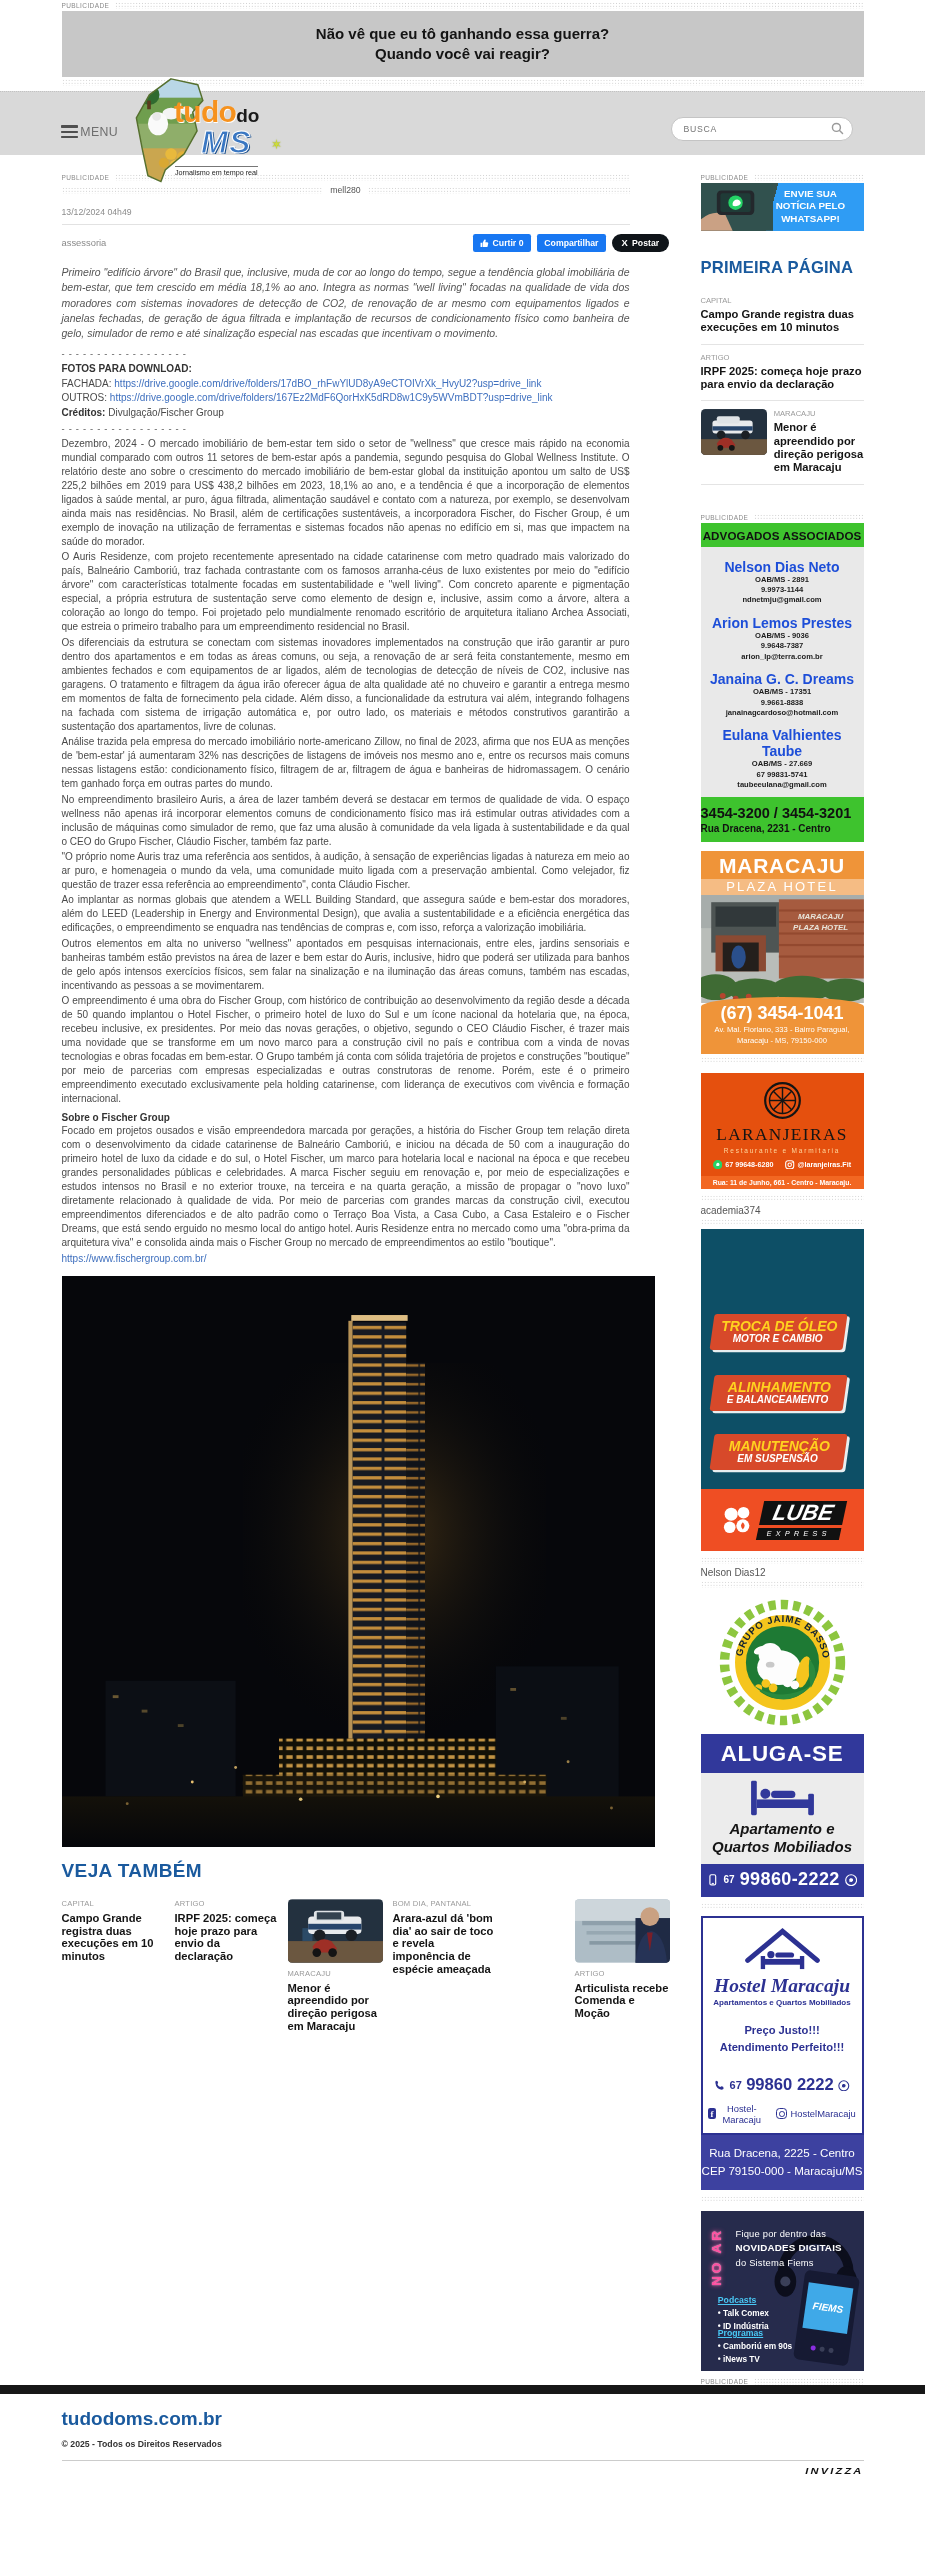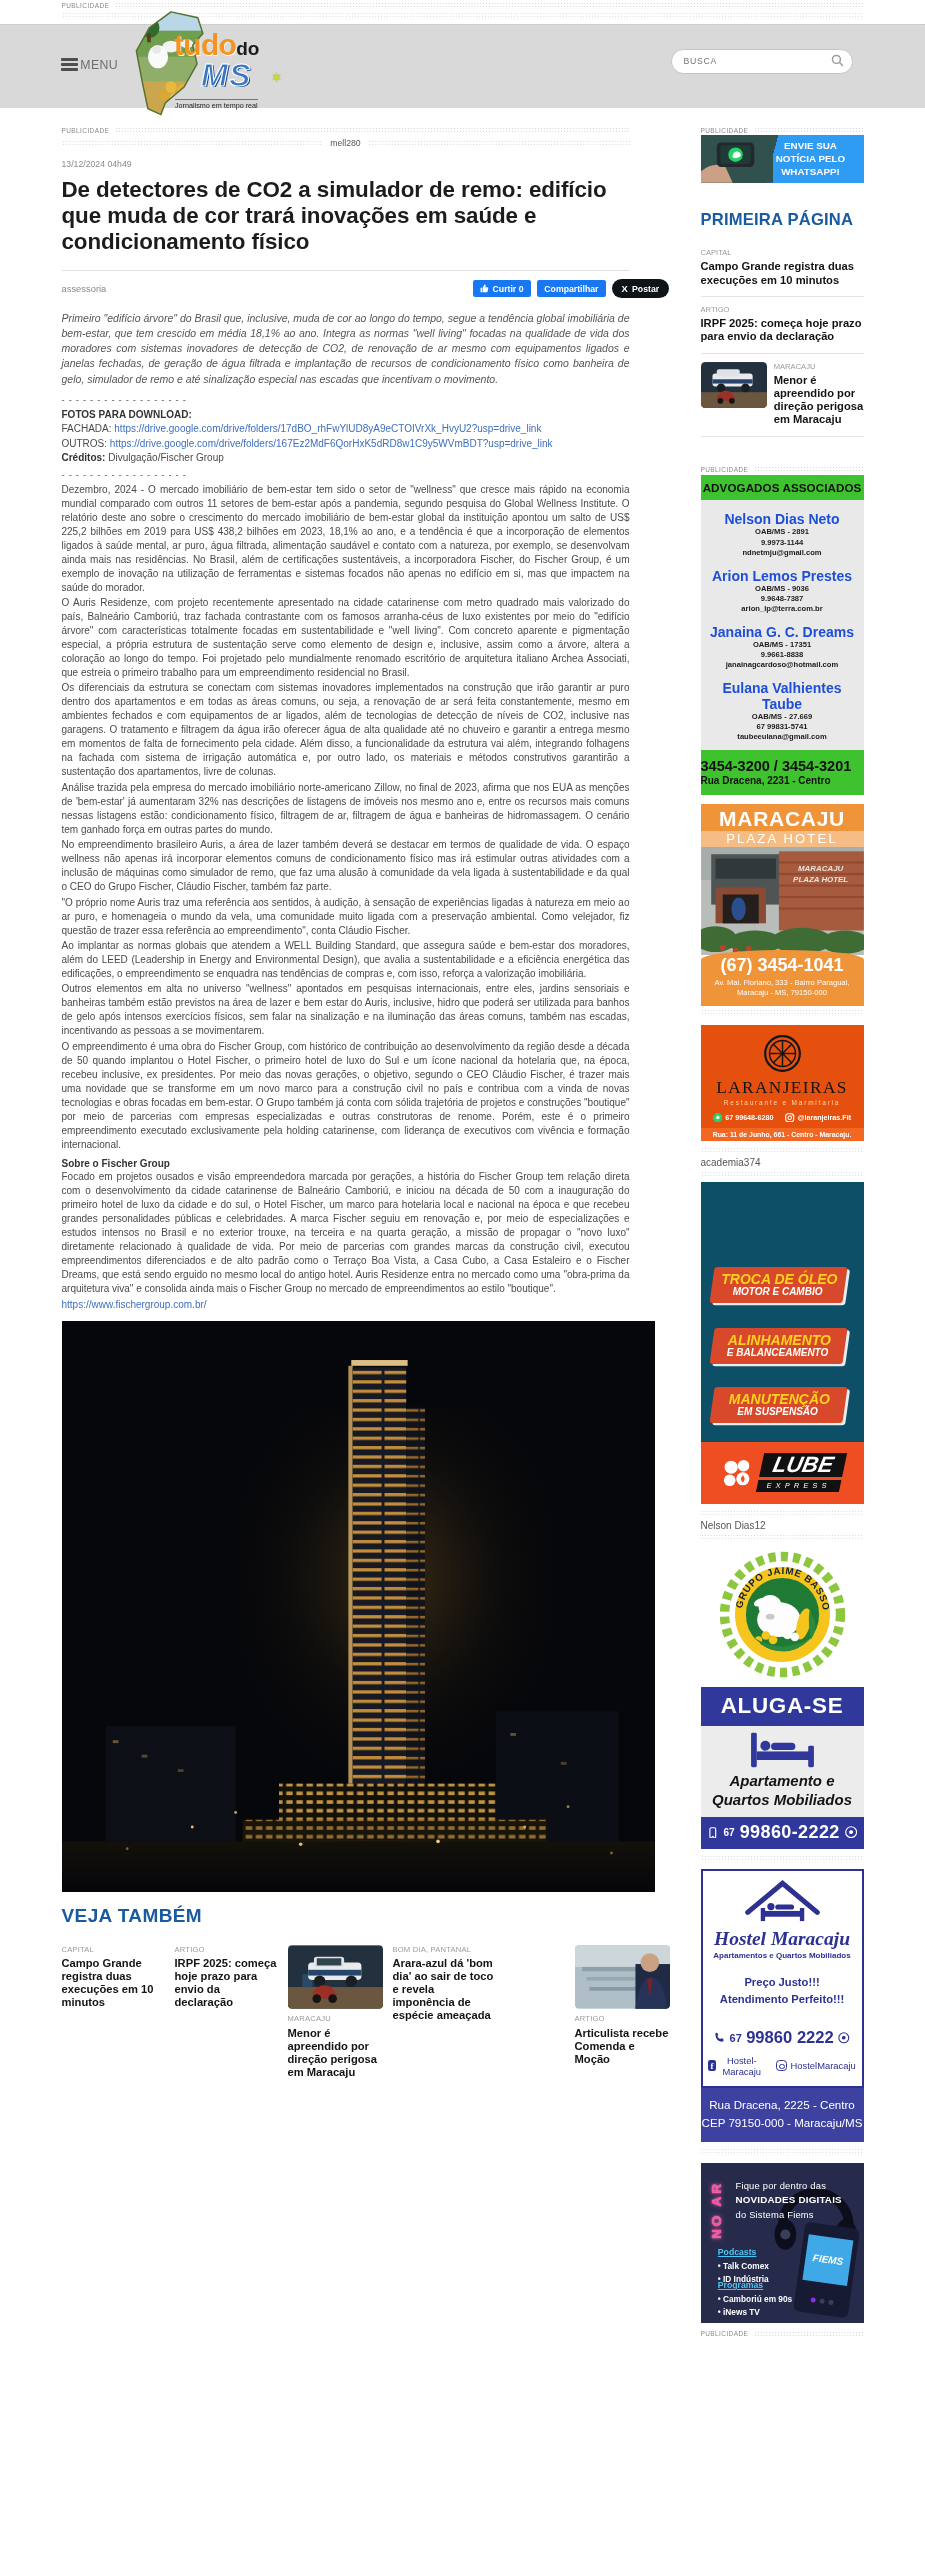--- a/index.html
+++ b/index.html
@@ -169,20 +169,24 @@
 </style>
 </head>
 <body>
 
 <div class="page">
 
   <div class="inner top-ad">
     <div class="pub-row">
       <span class="pub-text">PUBLICIDADE</span>
       <span class="pub-dots"></span>
+    </div>
+    <div class="top-banner">
+      <div>Não vê que eu tô ganhando essa guerra?</div>
+      <div>Quando você vai reagir?</div>
     </div>
     <div class="dots-strip" style="margin-top:2.9px;"></div>
   </div>
 
   <div class="site-header">
     <div class="menu-btn">
       <span class="hamburger">
           <span></span>
           <span></span>
           <span></span>
@@ -237,21 +241,20 @@
         <div class="pub-row">
           <span class="pub-text">PUBLICIDADE</span>
           <span class="pub-dots"></span>
         </div>
         <div class="slot-row">
           <span class="pub-dots"></span>
           <span class="txt">mell280</span>
           <span class="pub-dots"></span>
         </div>
         <div class="art-date">13/12/2024 04h49</div>
-        <h1 class="art-title">De detectores de CO2 a simulador de remo: edifício que muda de cor trará inovações em saúde e condicionamento físico</h1>
         <div class="hrline"></div>
 
         <div class="share-row">
           <span class="byline">assessoria</span>
           <span class="share-btns">
             <button class="fb-btn">
               <svg width="8.7" height="8.7" viewBox="0 0 16 16">
                   <path fill="#fff" d="M1 7h3v8H1zM5 15h7.2c.9 0 1.6-.6 1.8-1.4l1-5A1.8 1.8 0 0 0 13.2 6H9.8l.6-2.8A1.5 1.5 0 0 0 7.5 2L5 7z"></path>
                 </svg>
               <span>Curtir 0</span>
@@ -745,15 +748,26 @@
         </div>
 
         <div class="pub-row" style="margin-top:7.2px;">
           <span class="pub-text">PUBLICIDADE</span>
           <span class="pub-dots"></span>
         </div>
       </div>
     </div>
   </div>
 
+  <div class="page-footer">
+    <div class="footer-bar"></div>
+    <div class="footer-inner">
+      <div class="footer-site">tudodoms.com.br</div>
+      <div class="footer-copy">© 2025 - Todos os Direitos Reservados</div>
+      <div class="footer-hr"></div>
+      <div class="footer-logo-row">
+        <span class="invizza">INVIZZA</span>
+      </div>
+    </div>
+  </div>
 
 </div>
 
 
 </body></html>

